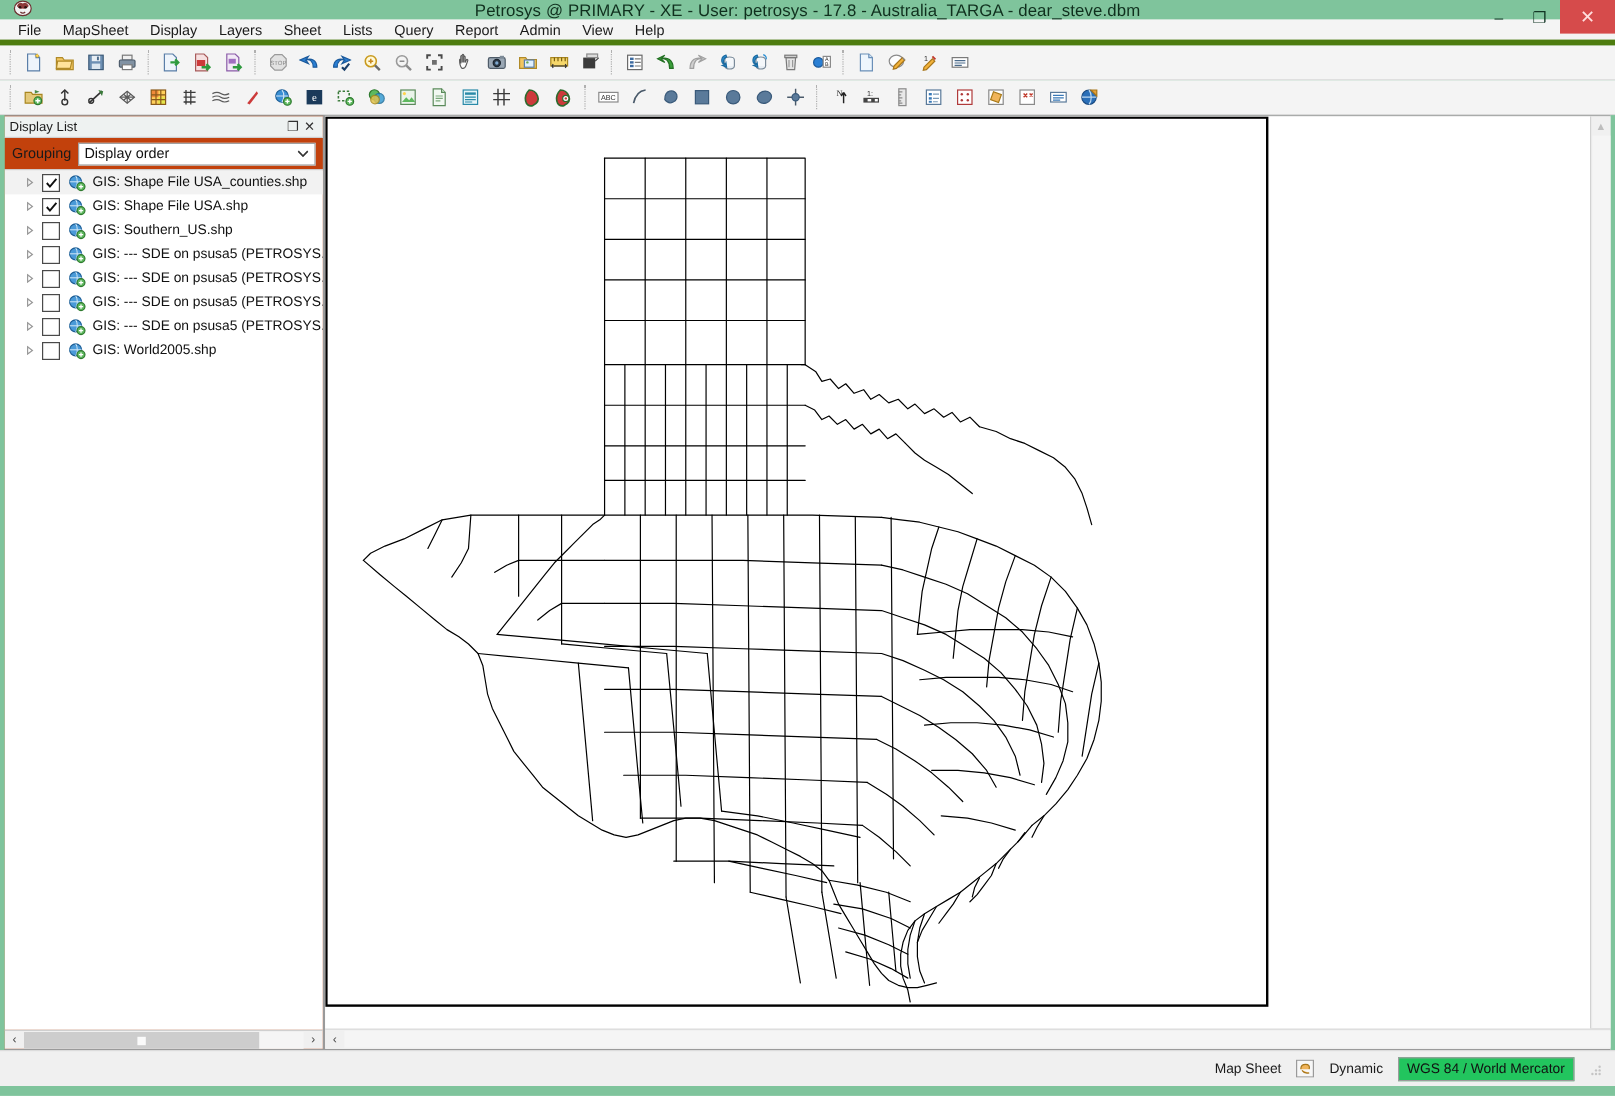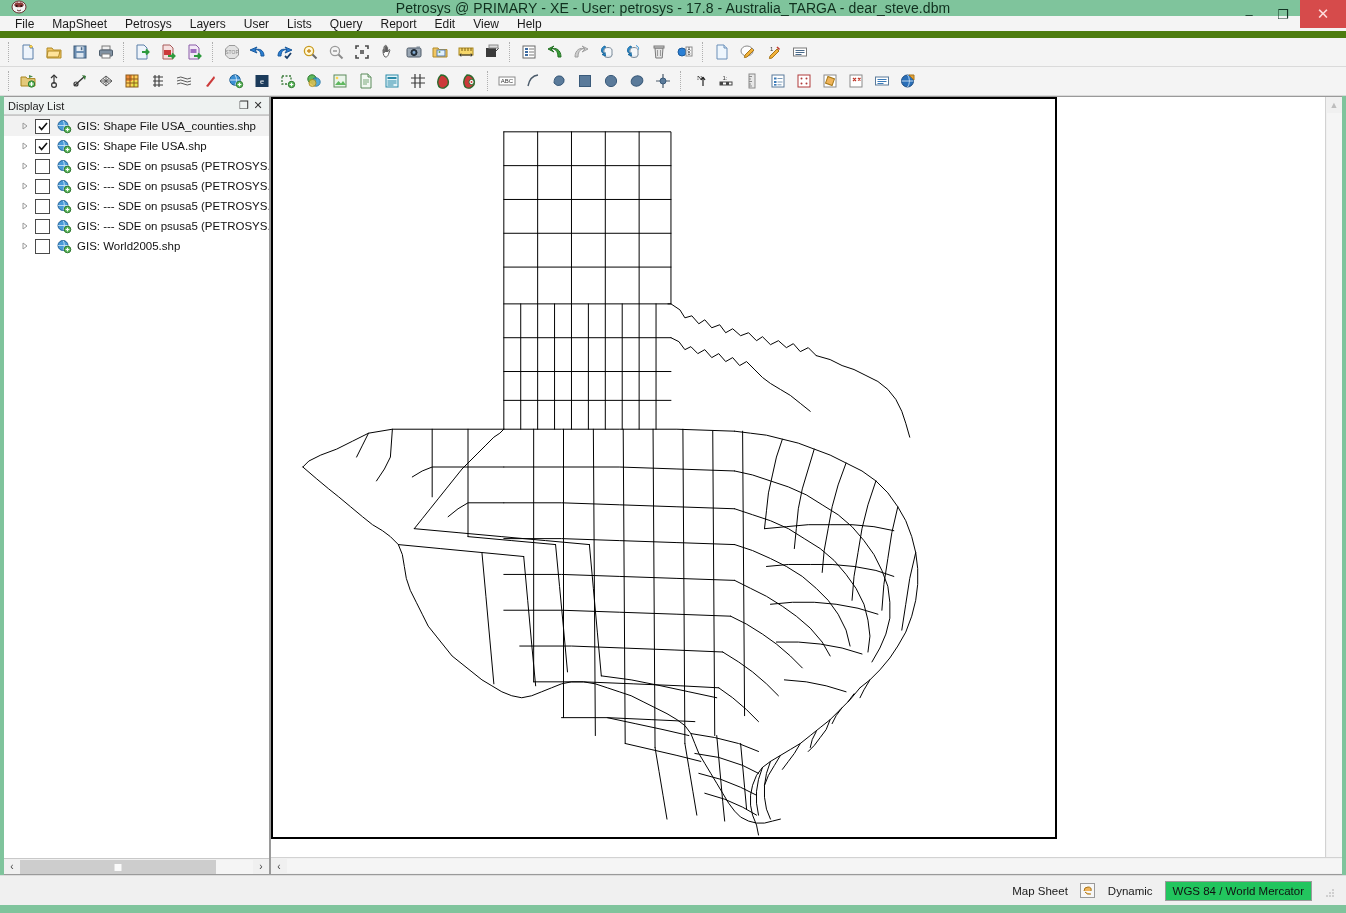--- a/index.html
+++ b/index.html
@@ -56,21 +56,21 @@
     width: 46px;
     background: #d64b4b;
     color: #ffdede;
     font-size: 15px;
   }
 
   
   .menubar {
     height: 22px;
     background: #f4f4f4;
-    border-bottom: 7px solid #4d7c0f;
+    border-bottom: 5px solid #4d7c0f;
     display: flex;
     align-items: center;
     padding-left: 6px;
     box-sizing: border-box;
   }
   .menu-item {
     font-size: 12px;
     color: #1a1a1a;
     padding: 2px 9px;
     white-space: nowrap;
@@ -346,27 +346,27 @@
     <div class="win-controls">
       <div class="win-btn">–</div>
       <div class="win-btn">❐</div>
       <div class="win-btn close">✕</div>
     </div>
   </div>
 
   <div class="menubar">
     <div class="menu-item">File</div>
     <div class="menu-item">MapSheet</div>
-    <div class="menu-item">Petrosys</div>
+    <div class="menu-item">Display</div>
     <div class="menu-item">Layers</div>
-    <div class="menu-item">User</div>
+    <div class="menu-item">Sheet</div>
     <div class="menu-item">Lists</div>
     <div class="menu-item">Query</div>
     <div class="menu-item">Report</div>
-    <div class="menu-item">Edit</div>
+    <div class="menu-item">Admin</div>
     <div class="menu-item">View</div>
     <div class="menu-item">Help</div>
   </div>
 
   <div class="toolbar">
     <div class="tb-sep"></div>
 
     <div class="tbi">
       <svg width="18" height="18" viewBox="0 0 18 18">
           <path d="M4 2h7l3 3v11H4z" fill="#eef4fb" stroke="#5a7ea8"></path>
@@ -847,20 +847,31 @@
 
   <div class="body">
 
     <div class="panel">
       <div class="panel-header">
         <div class="panel-title">Display List</div>
         <div class="panel-btn">❐</div>
         <div class="panel-btn">✕</div>
       </div>
 
+      <div class="grouping-row">
+        <div class="grouping-label">Grouping</div>
+        <div class="combo">
+          <span>Display order</span>
+          <span class="combo-arrow">
+            <svg width="9" height="6" viewBox="0 0 9 6">
+                <path d="M0.5 1L4.5 5L8.5 1" stroke="#333" stroke-width="1.4" fill="none"></path>
+              </svg>
+          </span>
+        </div>
+      </div>
 
       <div class="layer-list">
 
         <div class="layer-row selected">
           <span class="expander">
               <svg width="8" height="8" viewBox="0 0 8 8">
                 <path d="M2 1l4 3-4 3z" fill="none" stroke="#9a9a9a"></path>
               </svg>
             </span>
           <span class="chk">
@@ -894,20 +905,37 @@
               <svg width="16" height="15" viewBox="0 0 16 15">
                 <circle cx="7" cy="6.5" r="5" fill="#4a9ad8" stroke="#1f5f96"></circle>
                 <path d="M2 6.5h10M7 1.5c1.8 2.2 1.8 7.8 0 10" stroke="#d6eaf8" fill="none" stroke-width=".8"></path>
                 <circle cx="11.5" cy="10.5" r="3.3" fill="#5eb85e" stroke="#2f7a2f"></circle>
                 <path d="M11.5 8.7v3.6M9.7 10.5h3.6" stroke="#fff" stroke-width="1.1"></path>
               </svg>
             </span>
           <span class="layer-label">GIS: Shape File USA.shp</span>
         </div>
 
+        <div class="layer-row">
+          <span class="expander">
+              <svg width="8" height="8" viewBox="0 0 8 8">
+                <path d="M2 1l4 3-4 3z" fill="none" stroke="#9a9a9a"></path>
+              </svg>
+            </span>
+          <span class="chk"></span>
+          <span class="layer-icon">
+              <svg width="16" height="15" viewBox="0 0 16 15">
+                <circle cx="7" cy="6.5" r="5" fill="#4a9ad8" stroke="#1f5f96"></circle>
+                <path d="M2 6.5h10M7 1.5c1.8 2.2 1.8 7.8 0 10" stroke="#d6eaf8" fill="none" stroke-width=".8"></path>
+                <circle cx="11.5" cy="10.5" r="3.3" fill="#5eb85e" stroke="#2f7a2f"></circle>
+                <path d="M11.5 8.7v3.6M9.7 10.5h3.6" stroke="#fff" stroke-width="1.1"></path>
+              </svg>
+            </span>
+          <span class="layer-label">GIS: Southern_US.shp</span>
+        </div>
 
         <div class="layer-row">
           <span class="expander">
               <svg width="8" height="8" viewBox="0 0 8 8">
                 <path d="M2 1l4 3-4 3z" fill="none" stroke="#9a9a9a"></path>
               </svg>
             </span>
           <span class="chk"></span>
           <span class="layer-icon">
               <svg width="16" height="15" viewBox="0 0 16 15">

